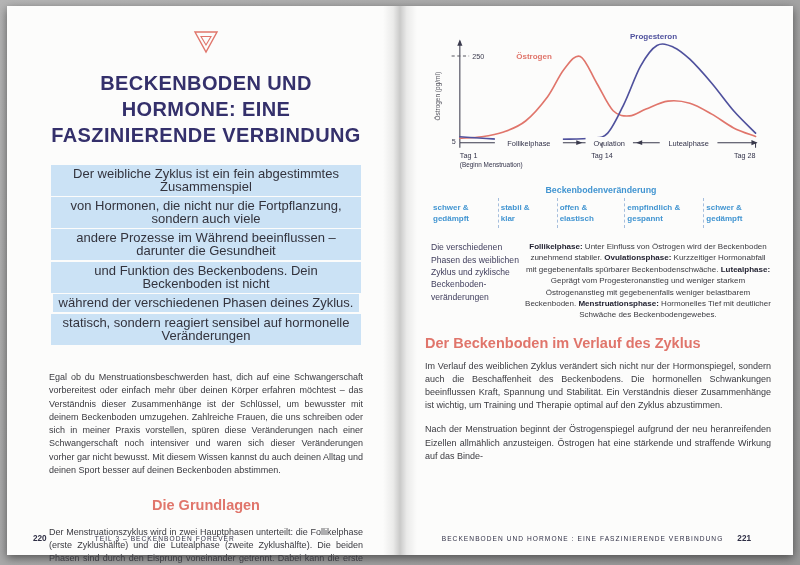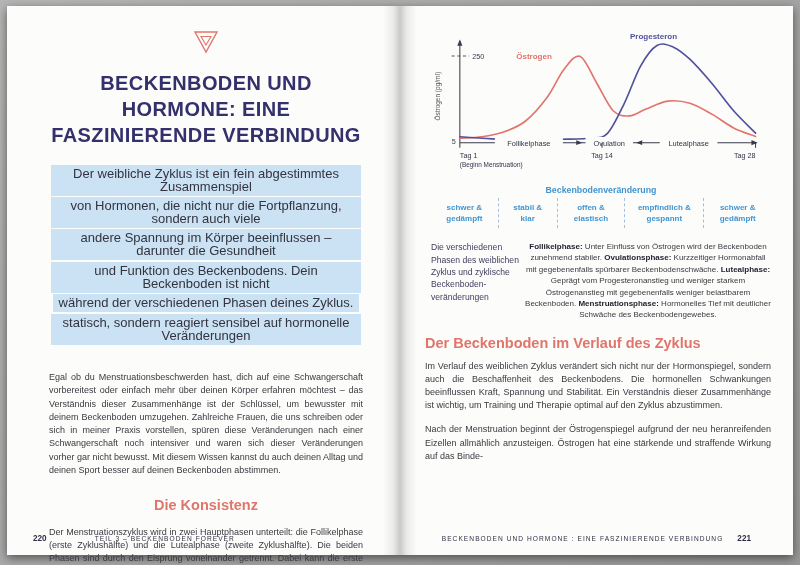--- a/index.html
+++ b/index.html
@@ -46,21 +46,21 @@
   #chart .ylab { font-size:6.3px; fill:#55555f; }
   #chart .plab { font-size:7.2px; fill:#33334a; }
   #chart .tag  { font-size:7px; fill:#33334a; }
   #chart .tag.small { font-size:6.2px; }
   #chart .slabel { font-size:7.8px; font-weight:bold; }
   #chart .curve { fill:none; stroke-width:1.6; stroke-linecap:round; }
 
   .bb-header { text-align:center; color:#4295d1; font-weight:bold; font-size:8.8px;
                margin:0 0 3px 6px; width:340px; }
   .phase-row { display:flex; width:340px; margin:0 0 13px 6px; }
-  .phase-cell { flex:1; text-align:center; font-size:8px; font-weight:bold; color:#4295d1;
+  .phase-cell { flex:1; font-size:8px; font-weight:bold; color:#4295d1;
                 white-space:pre-line; line-height:1.32; padding:5px 2px 4px; }
   .phase-cell + .phase-cell { border-left:1px dashed #a5bedd; }
   .phase-cell:nth-child(4) { flex:1.18; }
   .phase-cell:nth-child(2) { flex:.86; }
 
   .cap-legend { display:flex; margin:3px 0 8px 6px; width:340px; }
   .caption { width:94px; flex-shrink:0; font-size:8.6px; line-height:1.45; color:#3f3d5c;
              overflow-wrap:break-word; }
   .legend  { flex:1; font-size:8px; line-height:1.42; color:#3a3a40; text-align:center; }
   .legend strong { color:#1f1f2e; }
@@ -82,29 +82,29 @@
         </svg>
       </div>
 
       <h1 class="title">BECKENBODEN UND
 HORMONE: EINE
 FASZINIERENDE VERBINDUNG</h1>
 
       <div class="intro" id="intro-highlight">
           <div class="hl-wrap"><span class="hl-line">Der weibliche Zyklus ist ein fein abgestimmtes Zusammenspiel</span></div>
           <div class="hl-wrap"><span class="hl-line">von Hormonen, die nicht nur die Fortpflanzung, sondern auch viele</span></div>
-          <div class="hl-wrap"><span class="hl-line">andere Spannung im Körper beeinflussen – darunter die Gesundheit</span></div>
+          <div class="hl-wrap"><span class="hl-line">andere Prozesse im Während beeinflussen – darunter die Gesundheit</span></div>
           <div class="hl-wrap"><span class="hl-line">und Funktion des Beckenbodens. Dein Beckenboden ist nicht</span></div>
           <div class="hl-wrap"><span class="hl-line">während der verschiedenen Phasen deines Zyklus.</span></div>
           <div class="hl-wrap"><span class="hl-line">statisch, sondern reagiert sensibel auf hormonelle Veränderungen</span></div>
         </div>
 
       <p class="body">Egal ob du Menstruationsbeschwerden hast, dich auf eine Schwangerschaft vorbereitest oder einfach mehr über deinen Körper erfahren möchtest – das Verständnis dieser Zusammenhänge ist der Schlüssel, um bewusster mit deinem Beckenboden umzugehen. Zahlreiche Frauen, die uns schreiben oder sich in meiner Praxis vorstellen, spüren diese Veränderungen nach einer Schwangerschaft noch intensiver und waren sich dieser Veränderungen vorher gar nicht bewusst. Mit diesem Wissen kannst du auch deinen Alltag und deinen Sport besser auf deinen Beckenboden abstimmen.</p>
 
-      <h2 class="coral-h center">Die Konsistenz</h2>
+      <h2 class="coral-h center">Die Grundlagen</h2>
 
       <p class="body">Der Menstruationszyklus wird in zwei Hauptphasen unterteilt: die Follikelphase (erste Zyklushälfte) und die Lutealphase (zweite Zyklushälfte). Die beiden Phasen sind durch den Eisprung voneinander getrennt. Dabei kann die erste Zyklushälfte in ihrer Länge variieren, während die zweite Zyklushälfte im gesunden Zyklus stabil 12 bis 14 Tage lang ist. Während dieser Phasen verändern sich nicht nur die Hormonspiegel von Östrogen und Progesteron, sondern auch die Position und Konsistenz des Gebärmutterhalses sowie die Durchblutung, die Spannkraft und die Elastizität des Beckenbodens.</p>
 
       <footer class="foot left-foot">
         <span class="pnum">220</span>
         <span class="flabel">TEIL 3 – BECKENBODEN FOREVER</span>
       </footer>
     </section>
 
     <section class="page right">

